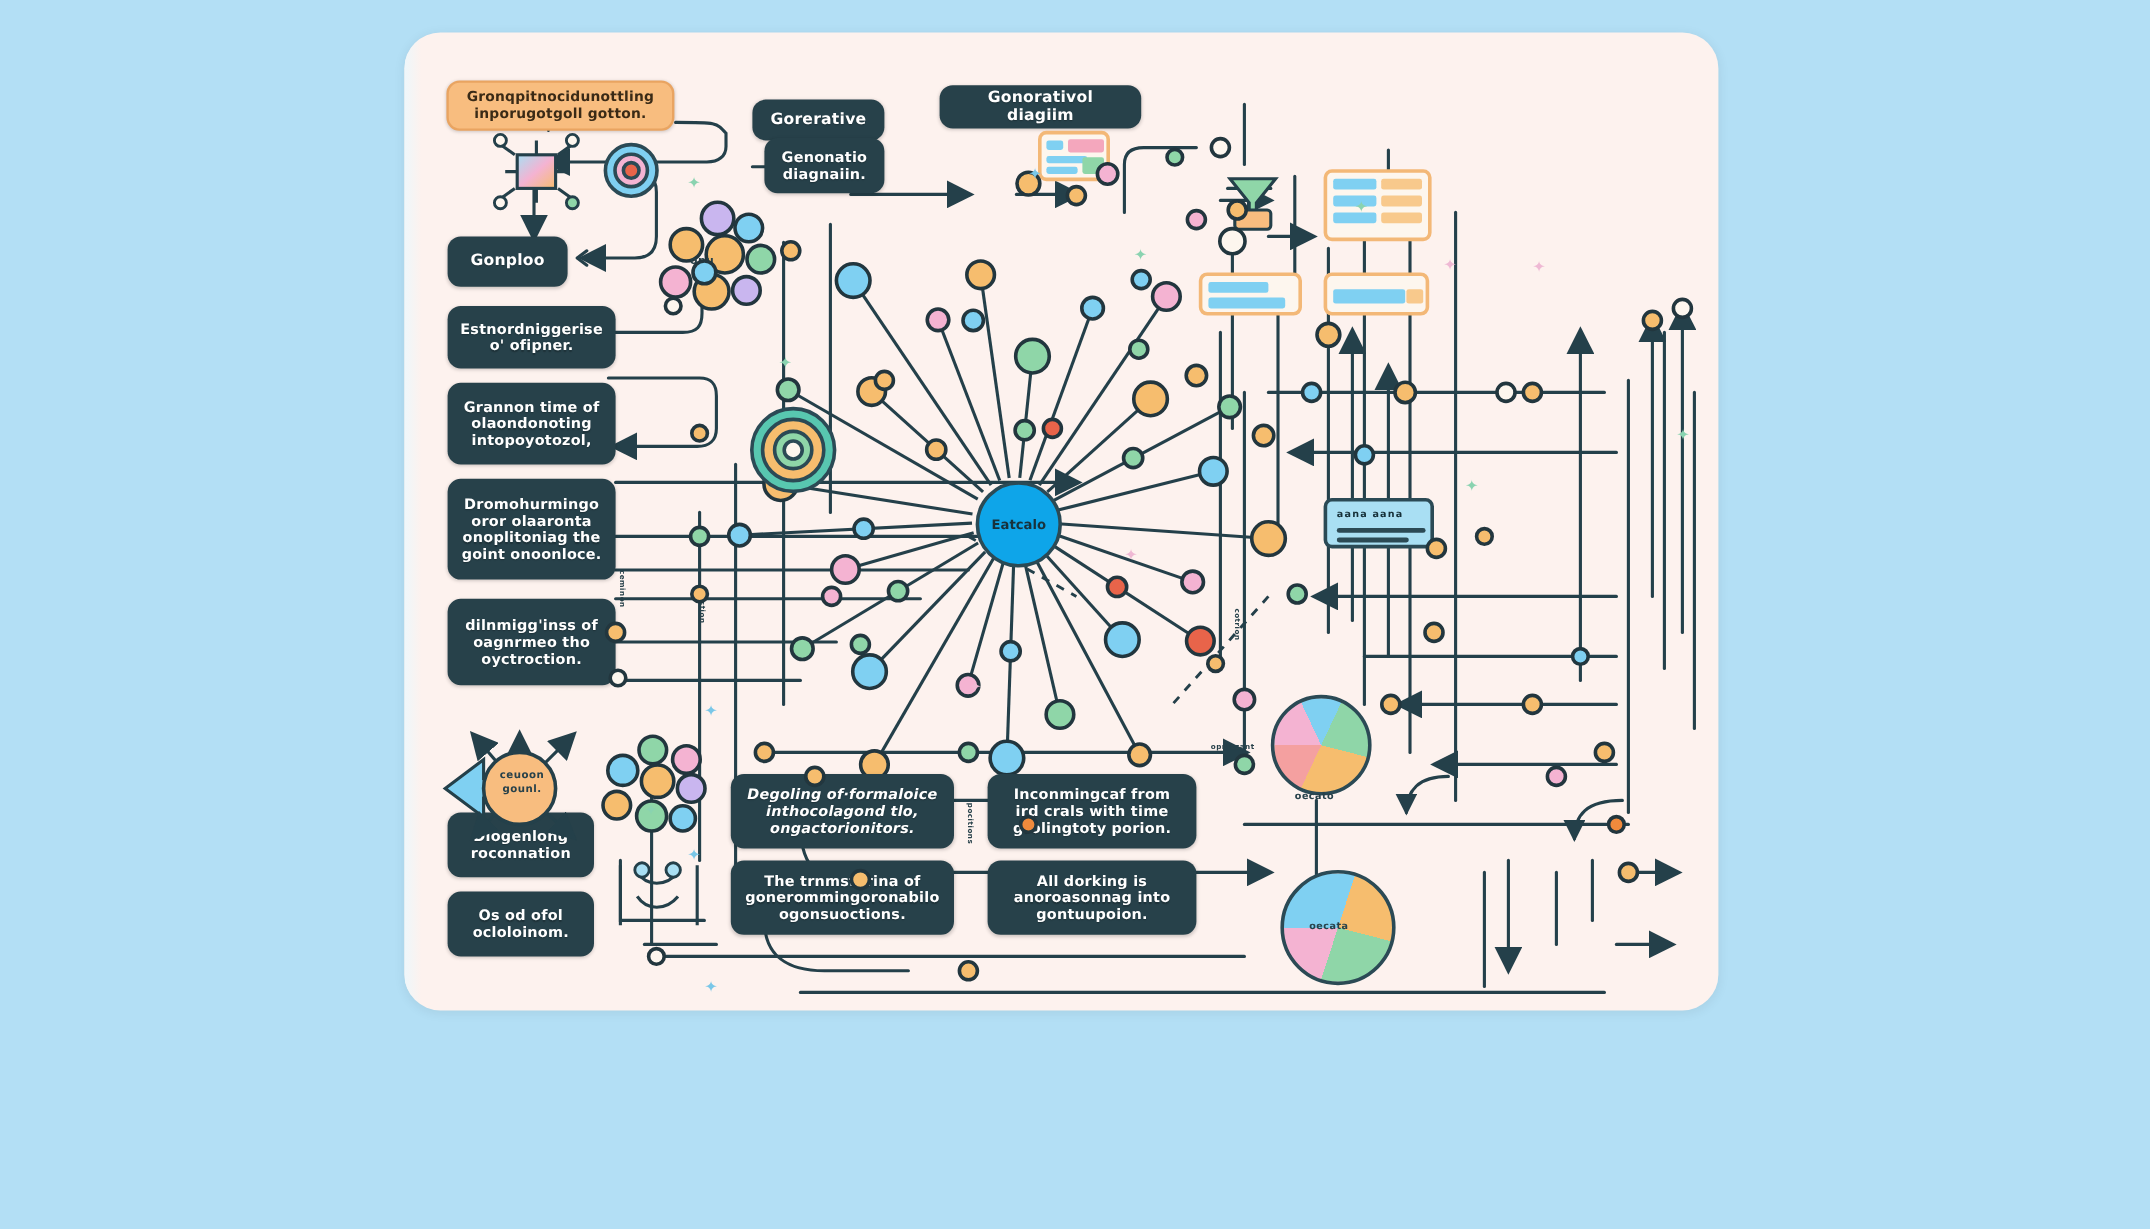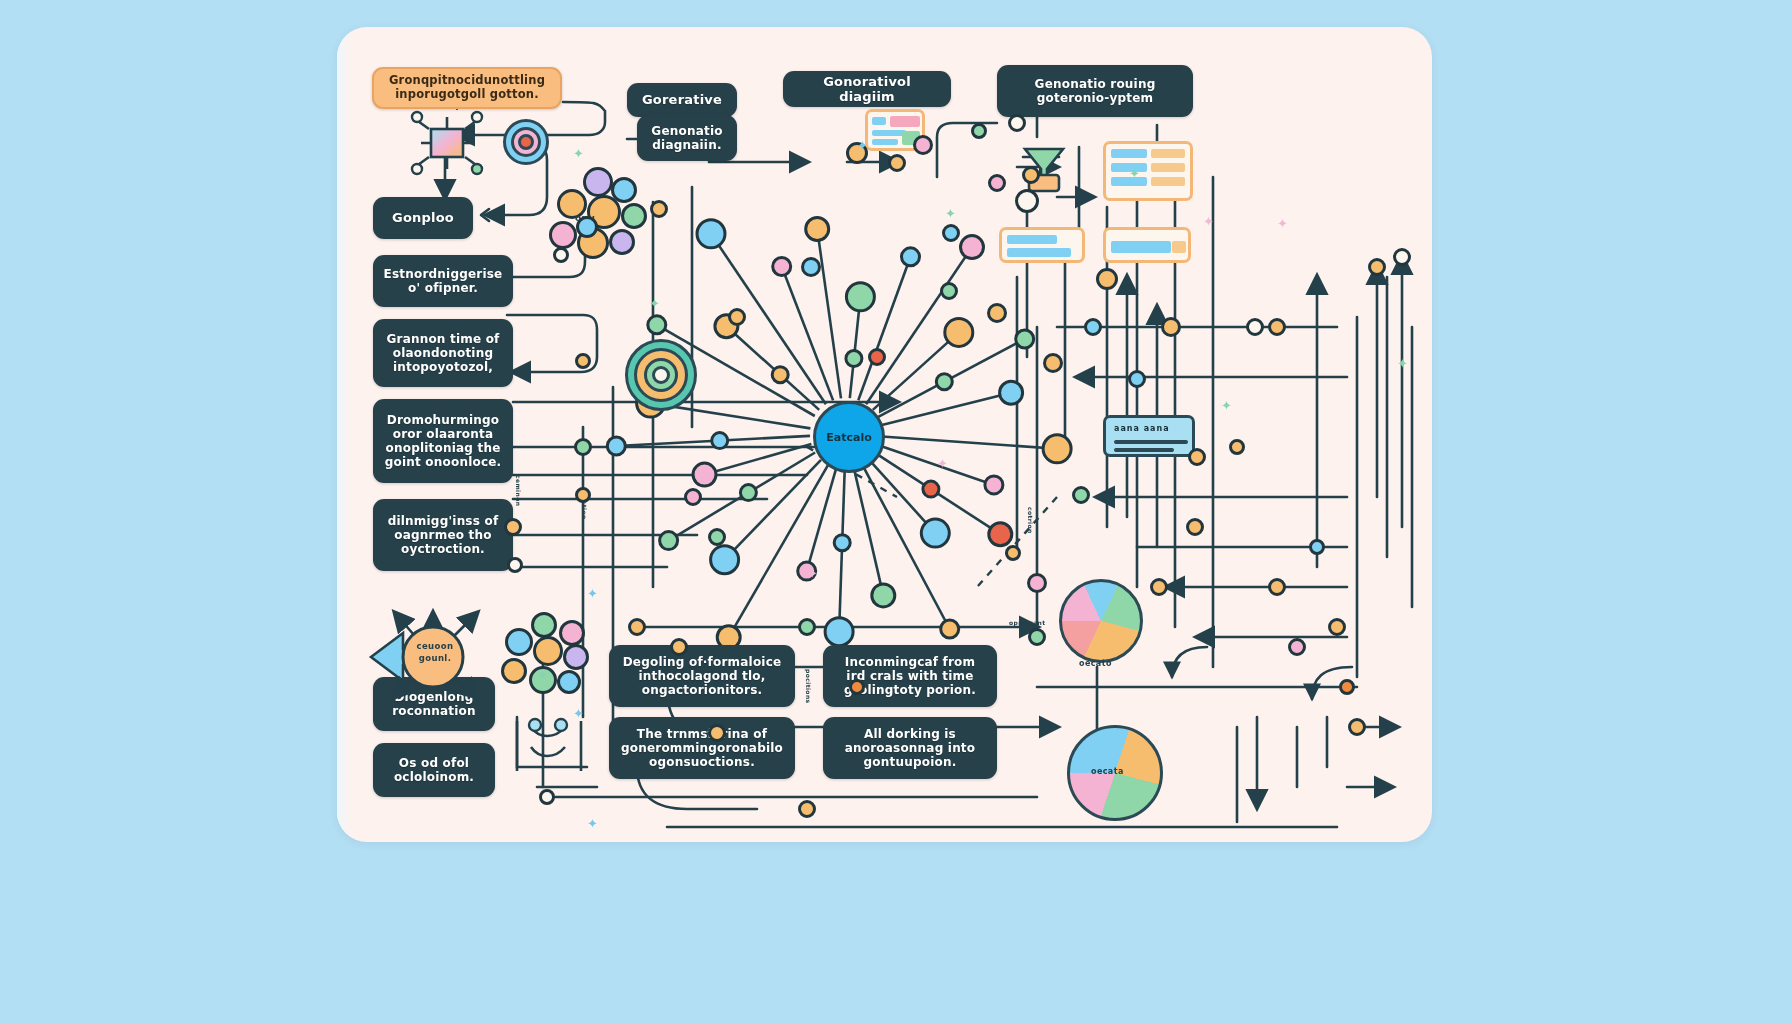--- a/index.html
+++ b/index.html
@@ -256,37 +256,36 @@
     </svg>
 
     <div class="box amber" style="left:35px;top:40px;width:190px;height:42px;font-size:11.5px;">Gronqpitnocidunottling inporugotgoll gotton.</div>
 
     <div class="box" style="left:290px;top:56px;width:110px;height:34px;font-size:13px;">Gorerative</div>
 
     <div class="box" style="left:300px;top:88px;width:100px;height:46px;font-size:12px;">Genonatio diagnaiin.</div>
 
     <div class="box" style="left:446px;top:44px;width:168px;height:36px;font-size:13px;">Gonorativol diagiim</div>
 
-    <div class="box" style="left:660px;top:38px;width:196px;height:52px;font-size:12px;">Genonatio rouing goteronio-yptem</div>
 
     <div class="box" style="left:36px;top:170px;width:100px;height:42px;font-size:13px;">Gonploo</div>
 
     <div class="box" style="left:36px;top:228px;width:140px;height:52px;font-size:12px;">Estnordniggerise o' ofipner.</div>
 
     <div class="box" style="left:36px;top:292px;width:140px;height:68px;font-size:12px;">Grannon time of olaondonoting intopoyotozol,</div>
 
     <div class="box" style="left:36px;top:372px;width:140px;height:84px;font-size:12px;">Dromohurmingo oror olaaronta onoplitoniag the goint onoonloce.</div>
 
     <div class="box" style="left:36px;top:472px;width:140px;height:72px;font-size:12px;">dilnmigg'inss of oagnrmeo tho oyctroction.</div>
 
     <div class="box" style="left:36px;top:650px;width:122px;height:54px;font-size:12px;">Diogenloñg roconnation</div>
 
     <div class="box" style="left:36px;top:716px;width:122px;height:54px;font-size:12px;">Os od ofol ocloloinom.</div>
 
-    <div class="box" style="left:272px;top:618px;width:186px;height:62px;font-size:12px;">Degoling of·formaloice  inthocolagond tlo, ongactorionitors.</div>
+    <div class="box" style="left:272px;top:618px;width:186px;height:62px;font-size:12px;font-style:italic;">Degoling of·formaloice  inthocolagond tlo, ongactorionitors.</div>
 
     <div class="box" style="left:272px;top:690px;width:186px;height:62px;font-size:12px;">The trnmsforina of gonerommingoronabilo ogonsuoctions.</div>
 
     <div class="box" style="left:486px;top:618px;width:174px;height:62px;font-size:12px;">Inconmingcaf from ird crals with time grolingtoty porion.</div>
 
     <div class="box" style="left:486px;top:690px;width:174px;height:62px;font-size:12px;">All dorking is anoroasonnag into gontuupoion.</div>
 
     <div id="hub" style="left:476px;top:374px;">
       <span>Eatcalo</span>
     </div>

